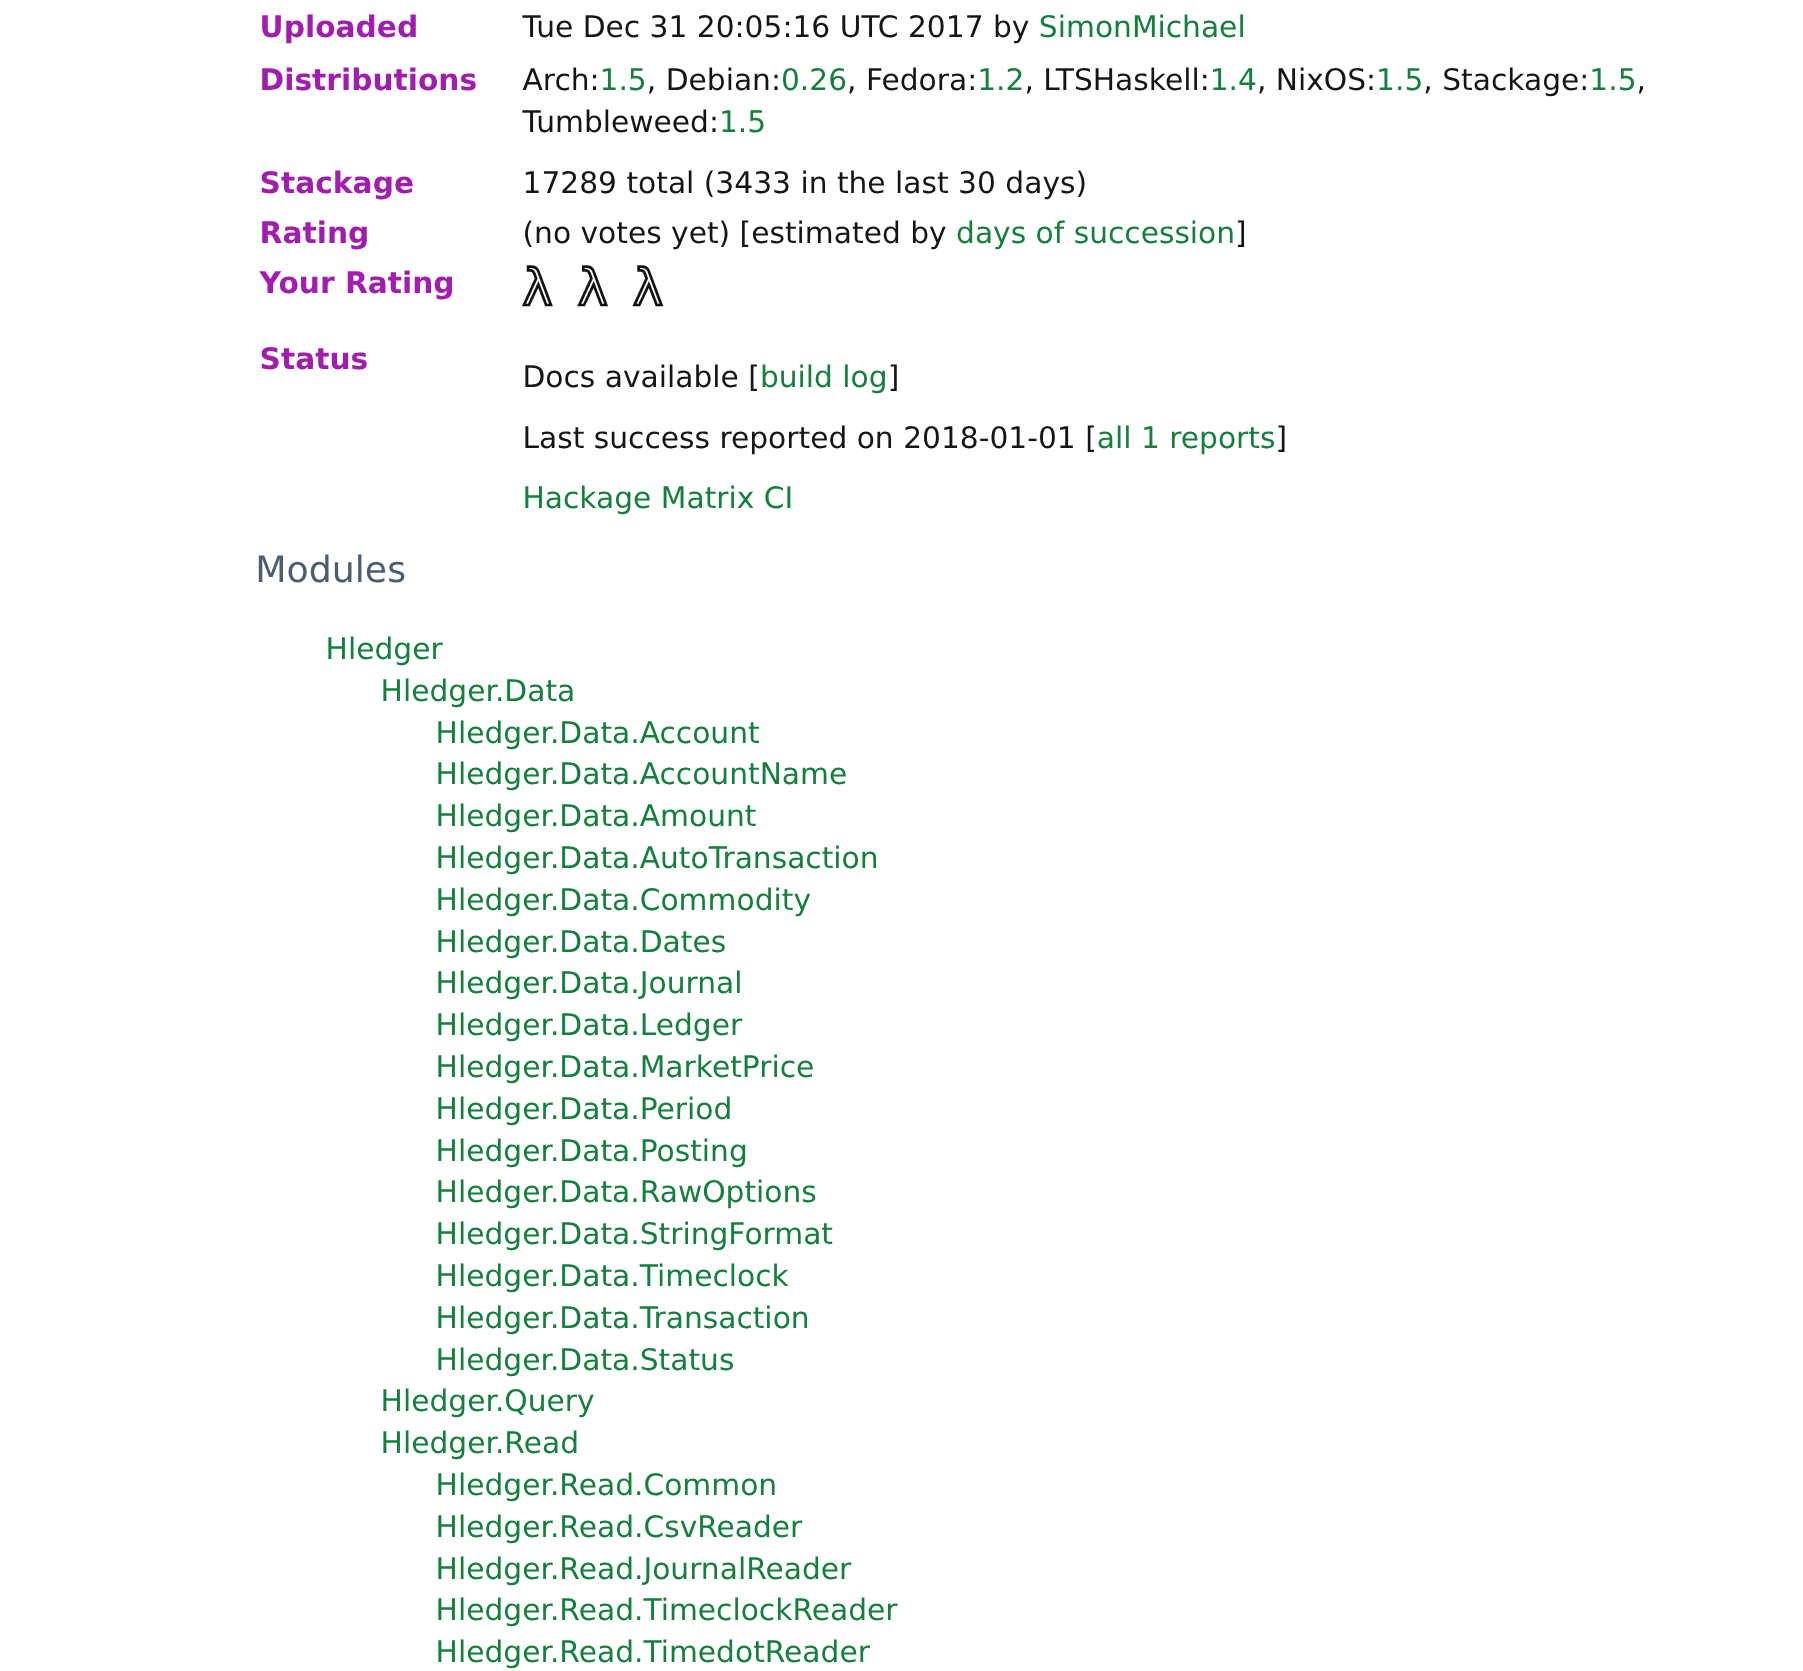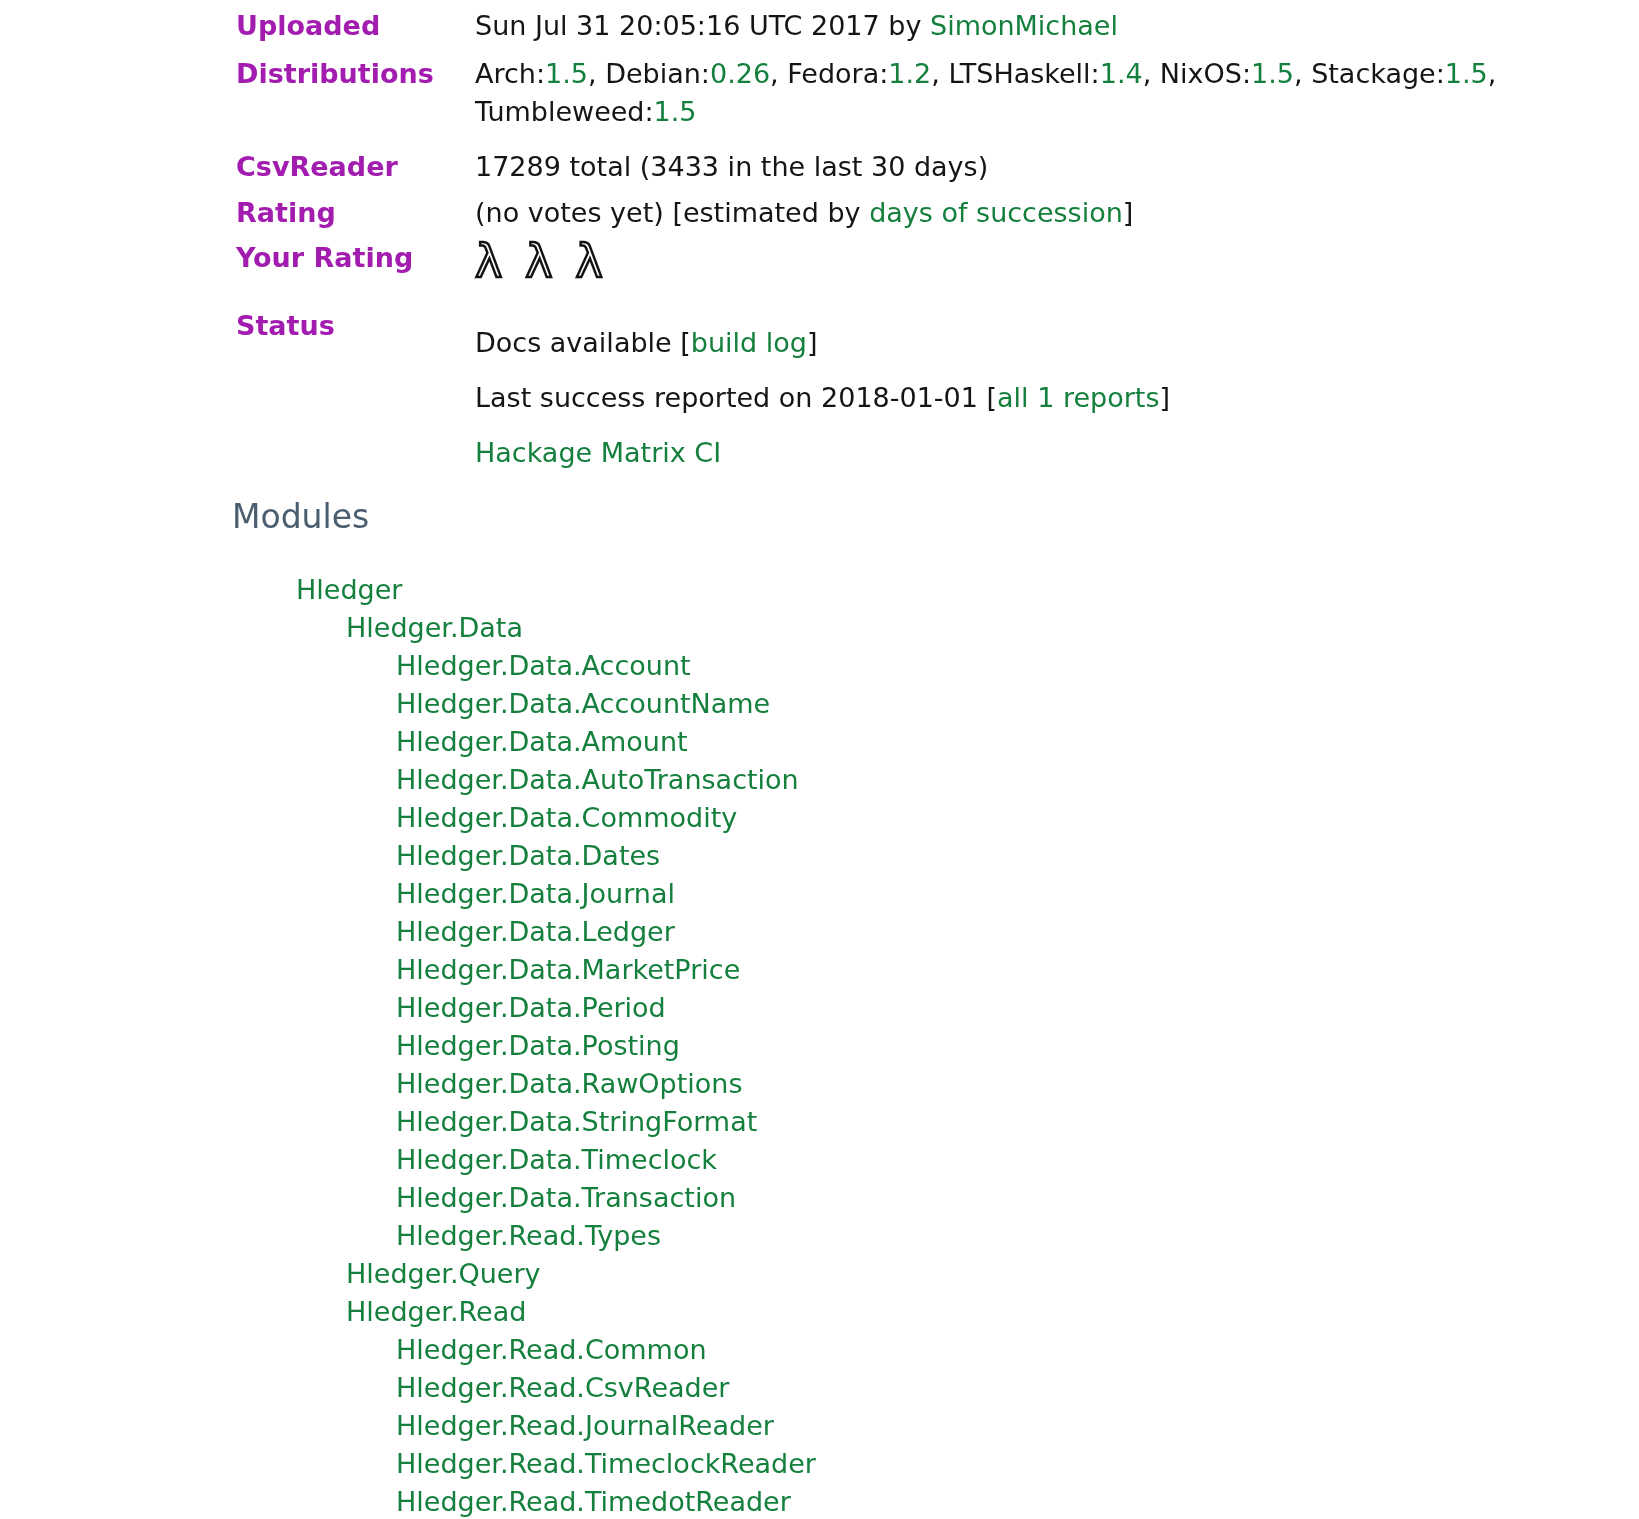--- a/index.html
+++ b/index.html
@@ -55,30 +55,30 @@
 </style>
 </head>
 <body>
 
 <div class="page">
 
   <table class="properties">
     <tbody>
       <tr class="row-uploaded">
         <th>Uploaded</th>
-        <td><span>Sun Jul 31 20:05:16 UTC 2017 by </span><a>SimonMichael</a></td>
+        <td><span>Tue Dec 31 20:05:16 UTC 2017 by </span><a>SimonMichael</a></td>
       </tr>
 
       <tr class="row-distributions">
         <th>Distributions</th>
         <td><span>Arch:</span><a>1.5</a><span>, </span><span>Debian:</span><a>0.26</a><span>, </span><span>Fedora:</span><a>1.2</a><span>, </span><span>LTSHaskell:</span><a>1.4</a><span>, </span><span>NixOS:</span><a>1.5</a><span>, </span><span>Stackage:</span><a>1.5</a><span>, </span><span>Tumbleweed:</span><a>1.5</a></td>
       </tr>
 
       <tr class="row-downloads">
-        <th>CsvReader</th>
+        <th>Stackage</th>
         <td>17289 total (3433 in the last 30 days)</td>
       </tr>
 
       <tr class="row-rating">
         <th>Rating</th>
         <td><span>(no votes yet) [estimated by </span><a>days of succession</a><span>]</span></td>
       </tr>
 
       <tr class="row-your-rating">
         <th>Your Rating</th>
@@ -109,21 +109,21 @@
       <div class="mrow lvl3"><a>Hledger.Data.Dates</a></div>
       <div class="mrow lvl3"><a>Hledger.Data.Journal</a></div>
       <div class="mrow lvl3"><a>Hledger.Data.Ledger</a></div>
       <div class="mrow lvl3"><a>Hledger.Data.MarketPrice</a></div>
       <div class="mrow lvl3"><a>Hledger.Data.Period</a></div>
       <div class="mrow lvl3"><a>Hledger.Data.Posting</a></div>
       <div class="mrow lvl3"><a>Hledger.Data.RawOptions</a></div>
       <div class="mrow lvl3"><a>Hledger.Data.StringFormat</a></div>
       <div class="mrow lvl3"><a>Hledger.Data.Timeclock</a></div>
       <div class="mrow lvl3"><a>Hledger.Data.Transaction</a></div>
-      <div class="mrow lvl3"><a>Hledger.Read.Types</a></div>
+      <div class="mrow lvl3"><a>Hledger.Data.Status</a></div>
       <div class="mrow lvl2"><a>Hledger.Query</a></div>
       <div class="mrow lvl2"><a>Hledger.Read</a></div>
       <div class="mrow lvl3"><a>Hledger.Read.Common</a></div>
       <div class="mrow lvl3"><a>Hledger.Read.CsvReader</a></div>
       <div class="mrow lvl3"><a>Hledger.Read.JournalReader</a></div>
       <div class="mrow lvl3"><a>Hledger.Read.TimeclockReader</a></div>
       <div class="mrow lvl3"><a>Hledger.Read.TimedotReader</a></div>
       <div class="mrow lvl2"><a>Hledger.Reports</a></div>
     </div>
 

